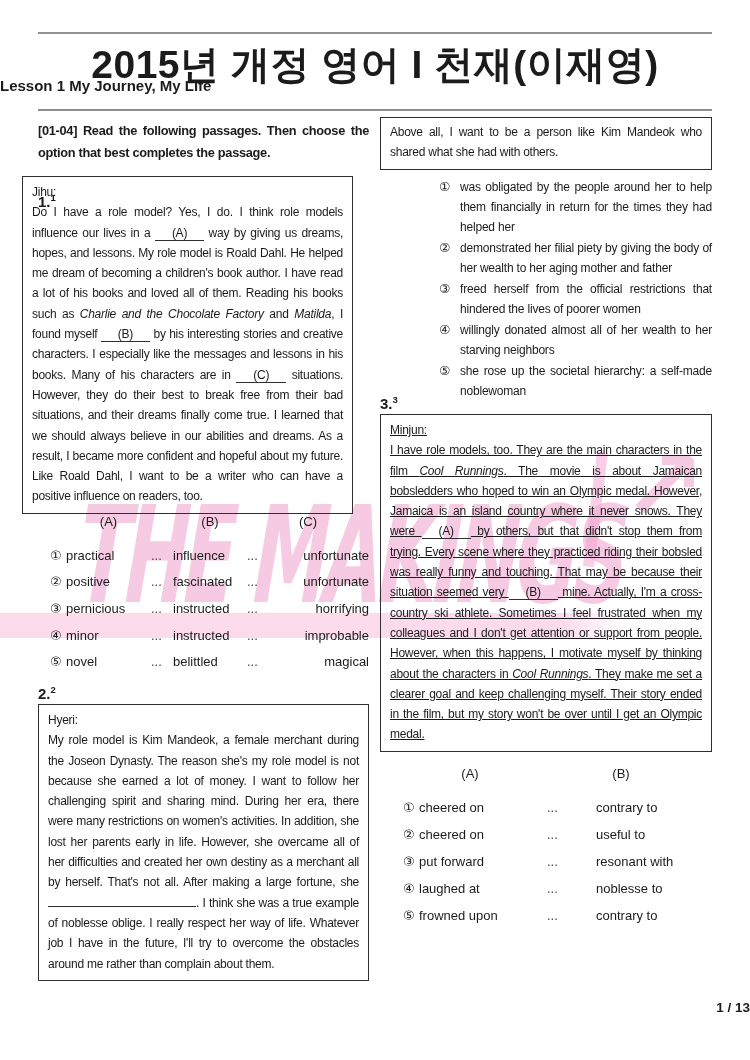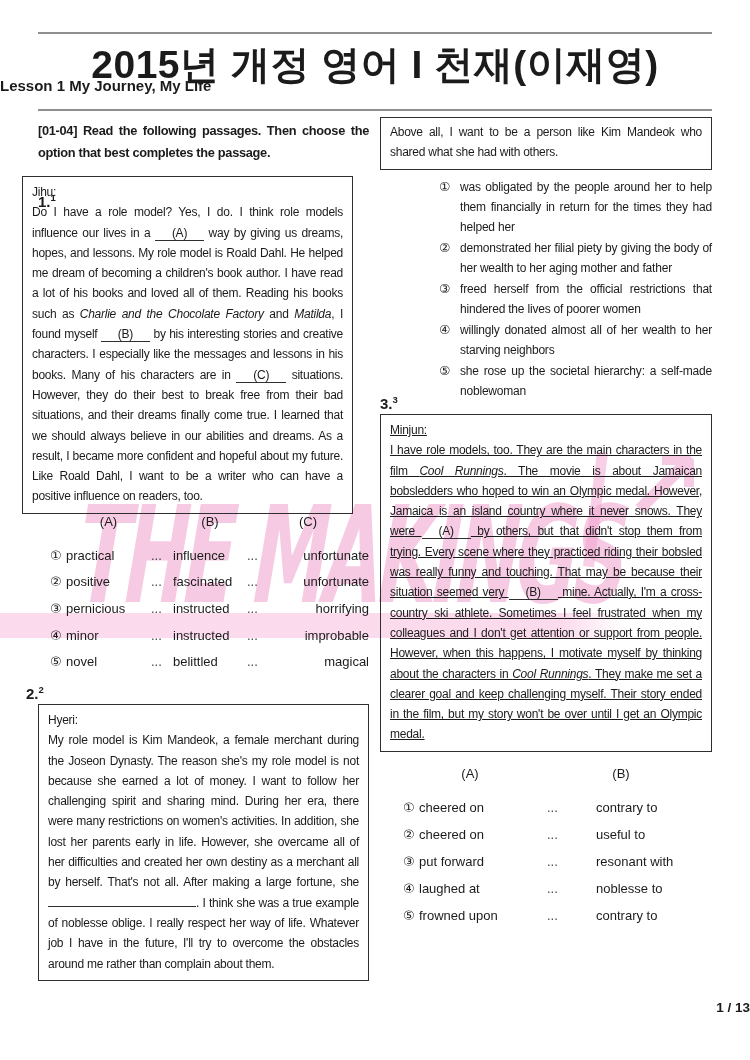--- a/index.html
+++ b/index.html
@@ -186,21 +186,21 @@
       <div class="q1-row">
         <div class="cell-num">⑤</div>
         <div class="cell-a">novel</div>
         <div class="cell-dots">...</div>
         <div class="cell-b">belittled</div>
         <div class="cell-dots2">...</div>
         <div class="cell-c">magical</div>
       </div>
     </div>
 
-    <div class="qlabel" style="left:26px; top:684px;"><span>2.</span><sup>2</sup></div>
+    <div class="qlabel" style="left:38px; top:684px;"><span>2.</span><sup>2</sup></div>
 
     <div class="passage-box" style="left:38px; top:704px; width:331px; min-height:260px;">
       <span class="speaker">Hyeri:</span>
       <span>My role model is Kim Mandeok, a female merchant during the Joseon Dynasty. The reason she's my role model is not because she earned a lot of money. I want to follow her challenging spirit and sharing mind. During her era, there were many restrictions on women's activities. In addition, she lost her parents early in life. However, she overcame all of her difficulties and created her own destiny as a merchant all by herself. That's not all. After making a large fortune, she </span><span class="blank-long"></span><span>. I think she was a true example of noblesse oblige. I really respect her way of life. Whatever job I have in the future, I'll try to overcome the obstacles around me rather than complain about them.</span>
     </div>
 
     <div class="passage-box" style="left:380px; top:117px; width:332px; min-height:46px; padding-top:4px;">
       <span>Above all, I want to be a person like Kim Mandeok who shared what she had with others.</span>
     </div>
 

